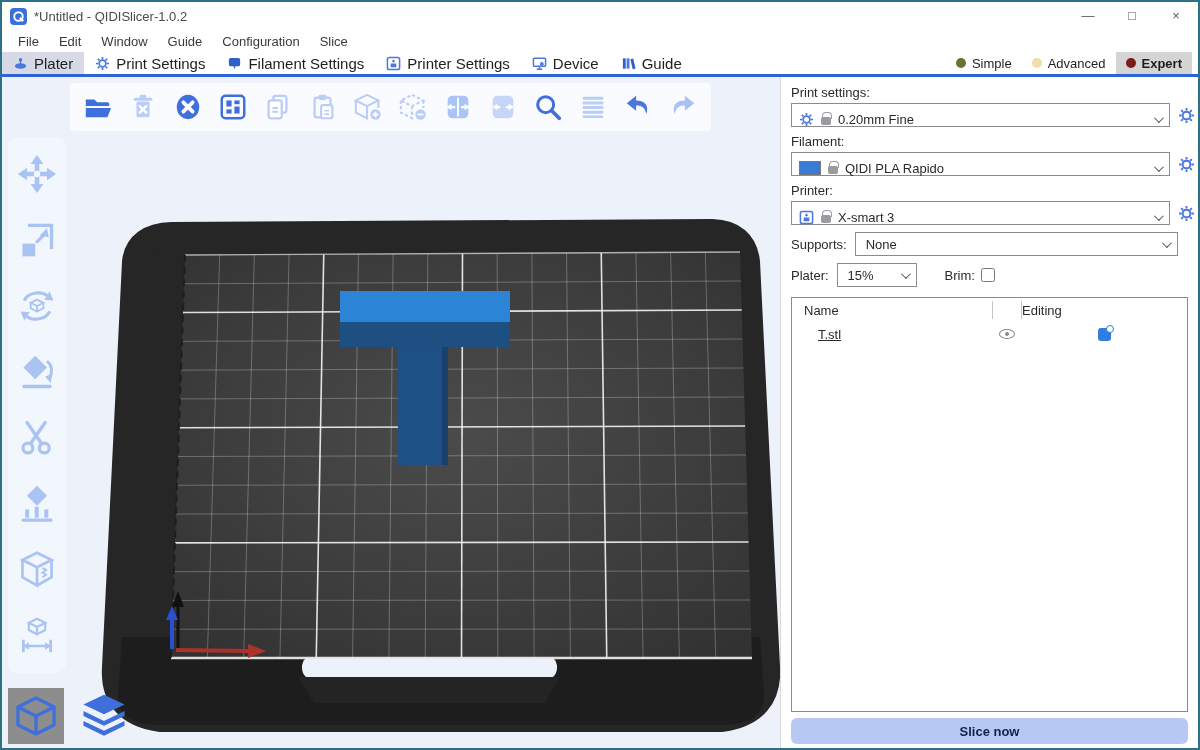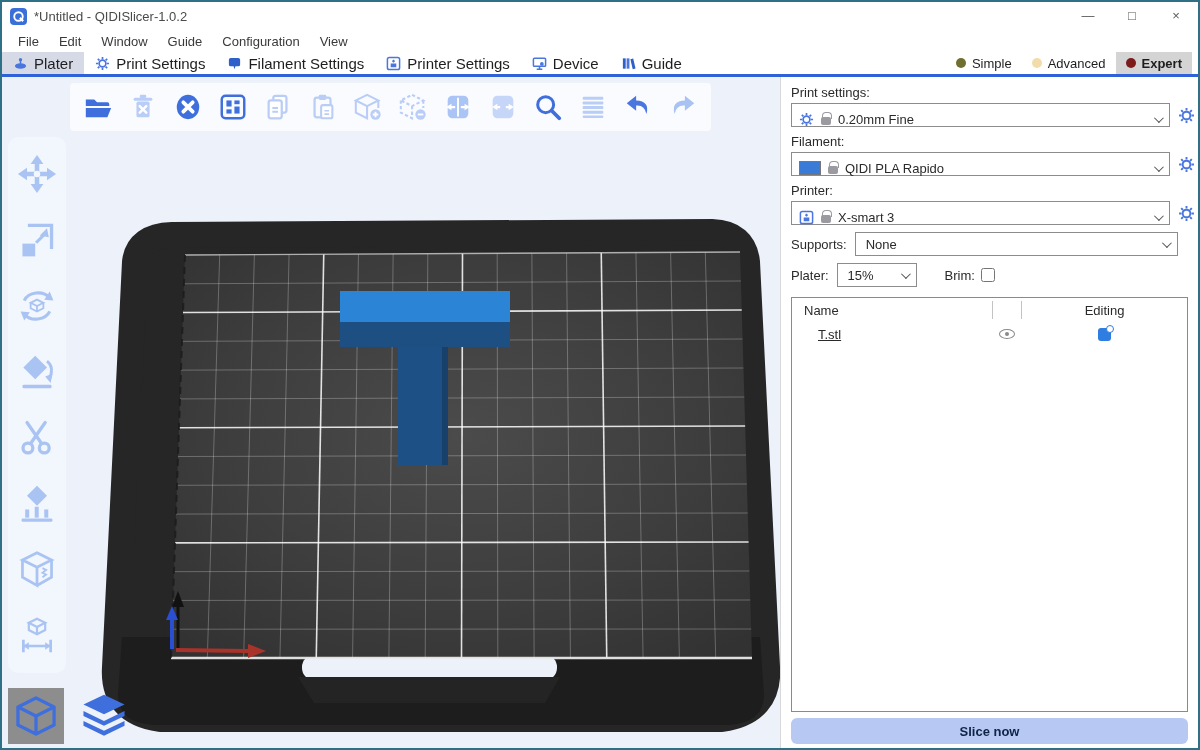--- a/index.html
+++ b/index.html
@@ -63,21 +63,21 @@
   .selectbox { height:24px; border:1px solid #8c8c8c; display:flex; align-items:center; padding:0 8px 0 10px; gap:8px; }
   .sel-supports { flex:1 1 auto; margin-right:18px; }
   .sel-infill { width:80px; }
   .brimwrap { display:flex; align-items:center; gap:6px; margin-left:28px; }
   .brimwrap input { width:14px; height:14px; }
 
   .objlist { flex:1 1 auto; border:1px solid #8a8a8a; margin:3px 8px 0 0; display:flex; flex-direction:column; min-height:0; }
   .olheader { display:flex; height:24px; align-items:center; }
   .olheader .colname { flex:0 0 200px; padding-left:12px; }
   .olheader .colicon { flex:0 0 30px; border-left:1px solid #c3c3c3; border-right:1px solid #c3c3c3; height:18px; }
-  .olheader .coledit { flex:1 1 auto; text-align:center; }
+  .olheader .coledit { flex:1 1 auto; }
   .olrow { display:flex; height:24px; align-items:center; }
   .olrow .cname { flex:0 0 200px; padding-left:26px;text-decoration:underline; }
   .olrow .ceye { flex:0 0 30px; display:flex; justify-content:center; }
   .olrow .cedit { flex:1 1 auto; display:flex; justify-content:center; }
   .eye { width:16px; height:10px; border:1.6px solid #8a8a8a; border-radius:50%; position:relative; }
   .eye::after { content:''; position:absolute; left:4.6px; top:2px; width:4px; height:4px; border-radius:50%; background:#8a8a8a; }
   .editicon { width:13px; height:13px; background:#2f7de0; border-radius:3px; position:relative; }
   .editicon::after { content:''; position:absolute; right:-3px; top:-3px; width:6px; height:6px; border-radius:50%; background:#fff; border:1.8px solid #2f7de0; }
 
   .slicebtn { height:26px; margin:6px 8px 0 0; background:#b7c9f3; border:none; border-radius:6px; font-size:13px; font-weight:bold; color:#0f2347; font-family:"Liberation Sans",sans-serif; }
@@ -101,21 +101,21 @@
       <span>×</span>
     </div>
   </div>
 
   <div class="menubar">
     <span>File</span>
     <span>Edit</span>
     <span>Window</span>
     <span>Guide</span>
     <span>Configuration</span>
-    <span>View</span>
+    <span>Slice</span>
   </div>
 
   <div class="tabbar">
     <div class="tab selected">
       <svg width="15" height="15" viewBox="0 0 16 16">
           <circle cx="8" cy="4" r="1.8" fill="#4a76de"></circle>
           <rect x="7.2" y="5" width="1.6" height="3.4" fill="#4a76de"></rect>
           <ellipse cx="8" cy="10.6" rx="6" ry="3" fill="#4a76de"></ellipse>
         </svg>
       <span>Plater</span>

